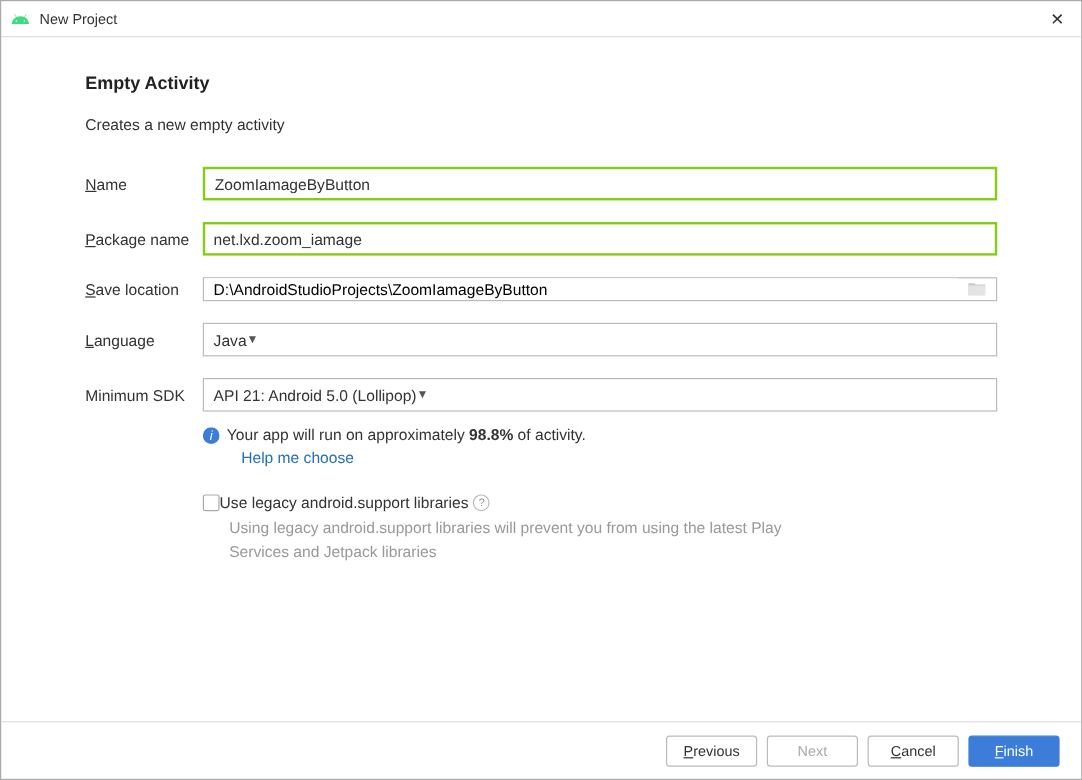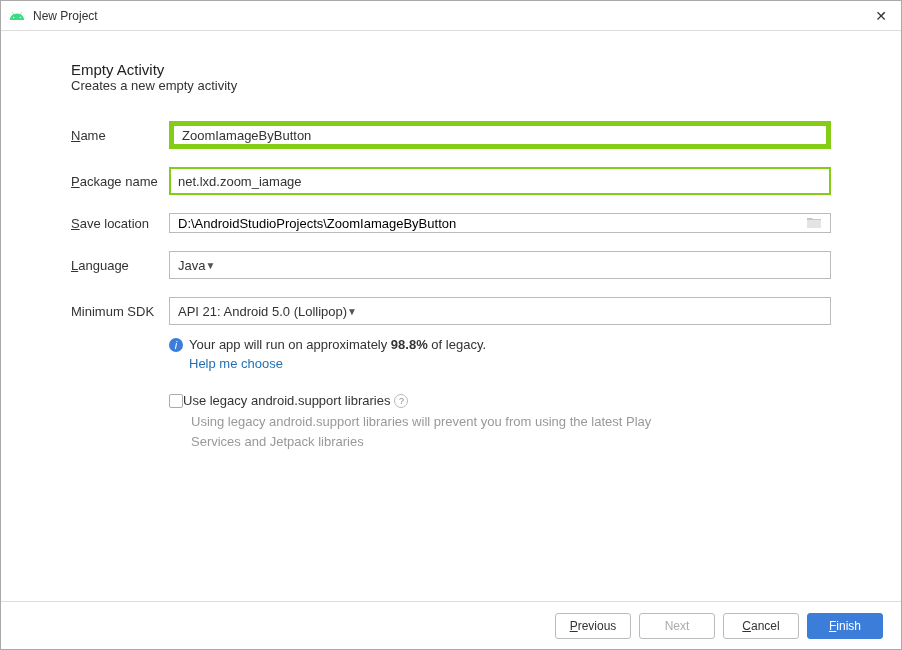--- a/index.html
+++ b/index.html
@@ -2,36 +2,36 @@
 <html><head>
   <meta charset="utf-8">
   <style>
     *{box-sizing:border-box;margin:0;padding:0;font-family:"Segoe UI",Arial,sans-serif}
     body{background:#fff;width:902px;height:650px;overflow:hidden;position:relative;border:1px solid #aaa}
     .titlebar{height:30px;display:flex;align-items:center;padding:0 8px;border-bottom:1px solid #ddd}
     .android-icon{width:16px;height:16px;margin-right:8px}
     .titlebar-text{font-size:12px;color:#333;flex:1}
     .close-btn{width:40px;height:30px;display:flex;align-items:center;justify-content:center;cursor:pointer;font-size:14px;color:#333;margin-right:-8px}
     .content{padding:30px 70px 0 70px}
-    .page-title{font-size:15px;font-weight:normal;color:#222;}
+    .page-title{font-size:15px;font-weight:bold;color:#222;margin-bottom:18px}
     .subtitle{font-size:13px;color:#333;margin-bottom:28px}
     .form-row{display:flex;align-items:center;margin-bottom:18px}
     .form-label{width:98px;font-size:13px;color:#333;flex-shrink:0}
     .form-label .ul{text-decoration:underline}
-    .text-input{flex:1;height:28px;border:5px solid #84cc16;padding:0 8px;font-size:13px;color:#333;background:#fff}
+    .text-input{flex:1;height:28px;border:2px solid #84cc16;padding:0 8px;font-size:13px;color:#333;background:#fff}
     .text-input.focused{border:2px solid #84cc16;padding:0 7px}
     .input-wrap{flex:1;display:flex;align-items:center;border:1px solid #bbb;height:20px}
     .input-wrap input{border:none;flex:1;height:100%;padding:0 8px;font-size:13px;outline:none}
     .folder-icon{width:16px;height:14px;margin:0 8px;flex-shrink:0}
     .select{flex:1;height:28px;border:1px solid #bbb;padding:0 8px;font-size:13px;color:#333;display:flex;align-items:center;justify-content:flex-start;background:#fff;cursor:pointer}
     .select .arrow{font-size:10px;color:#555}
     .info-row{margin-left:98px;margin-top:-6px;margin-bottom:22px}
     .info-line{display:flex;align-items:center;font-size:13px;color:#333;gap:6px}
     .info-icon{width:14px;height:14px;flex-shrink:0}
-    .info-link{color:#2470b3;font-size:13px;margin-left:20px;margin-top:4px;cursor:pointer}
+    .info-link{color:#2470b3;font-size:13px;margin-left:32px;margin-top:4px;cursor:pointer}
     .check-row{margin-left:98px;display:flex;align-items:center;gap:0;font-size:13px;color:#333}
     .checkbox{width:14px;height:14px;border:1px solid #aaa;border-radius:2px;background:#fff;cursor:pointer}
     .help-icon{width:14px;height:14px;border:1px solid #bbb;border-radius:50%;display:inline-flex;align-items:center;justify-content:center;font-size:9px;color:#888;margin-left:4px}
     .check-desc{margin-left:120px;font-size:13px;color:#999;margin-top:4px;line-height:1.5;max-width:500px}
     .footer{position:absolute;bottom:0;left:0;right:0;height:48px;border-top:1px solid #ddd;display:flex;align-items:center;justify-content:flex-end;padding:0 18px;gap:8px}
     .btn{height:26px;min-width:76px;border:1px solid #bbb;background:#fff;font-size:12px;color:#333;border-radius:3px;cursor:pointer;display:inline-flex;align-items:center;justify-content:center;padding:0 12px}
     .btn.disabled{color:#aaa;cursor:default}
     .btn.primary{background:#3b7dd8;border-color:#3b7dd8;color:#fff}
     .btn .ul{text-decoration:underline}
   </style>
@@ -86,21 +86,21 @@
       <span class="arrow">▼</span>
     </div>
   </div>
 
   <div class="info-row">
     <div class="info-line">
       <svg class="info-icon" viewBox="0 0 14 14">
           <circle cx="7" cy="7" r="7" fill="#3b7dd8"></circle>
           <text x="7" y="11" text-anchor="middle" fill="#fff" font-size="11" font-family="Georgia" font-style="italic">i</text>
         </svg>
-      <span><span>Your app will run on approximately </span><b>98.8%</b><span> of legacy.</span></span>
+      <span><span>Your app will run on approximately </span><b>98.8%</b><span> of activity.</span></span>
     </div>
     <div class="info-link">Help me choose</div>
   </div>
 
   <div class="check-row">
     <div class="checkbox"></div>
     <span>Use legacy android.support libraries</span>
     <span class="help-icon">?</span>
   </div>
   <div class="check-desc">Using legacy android.support libraries will prevent you from using the latest Play Services and Jetpack libraries</div>

